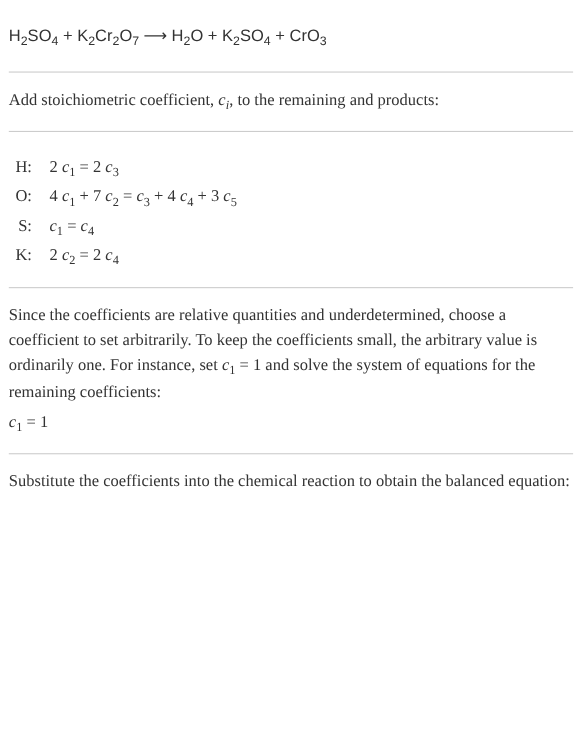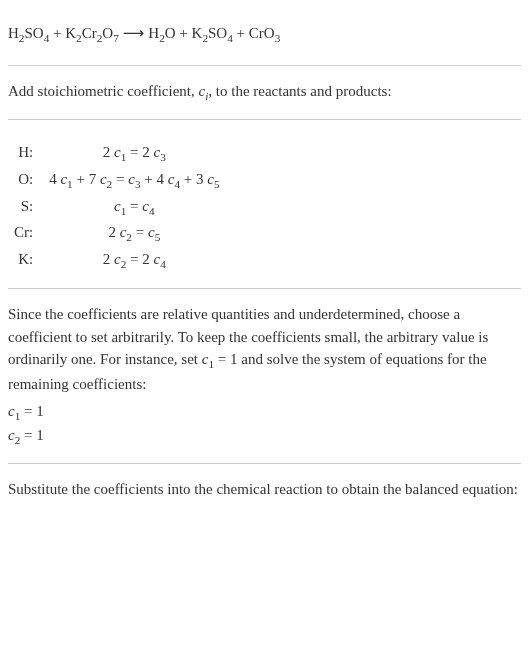--- a/index.html
+++ b/index.html
@@ -18,42 +18,41 @@
     }
     .section {
       padding: 8px 0;
     }
     hr {
       border: none;
       border-top: 1px solid #ccc;
       margin: 6px 0;
     }
     .equation {
-      font-family: Liberation Serif, serif;
+      font-family: Liberation Sans, sans-serif;
       margin: 4px 0;
     }
     sub {
       font-size: 0.75em;
       vertical-align: sub;
     }
     .arrow {
       display: inline-block;
       margin: 0 4px;
     }
     .italic {
       font-style: italic;
     }
     .atom-table {
       margin-top: 6px;
       border-collapse: collapse;
     }
     .atom-table td {
       padding: 1px 6px;
       vertical-align: top;
-      text-align: center;
     }
     .atom-table td:first-child {
       text-align: right;
       padding-right: 10px;
     }
     .coeff-list {
       margin-top: 4px;
     }
     .coeff-list div {
       line-height: 1.5;
@@ -66,21 +65,21 @@
 <div class="section">
   <div class="equation">
     <span>H</span><sub>2</sub><span>SO</span><sub>4</sub><span> + K</span><sub>2</sub><span>Cr</span><sub>2</sub><span>O</span><sub>7</sub><span class="arrow"> ⟶ </span><span>H</span><sub>2</sub><span>O + K</span><sub>2</sub><span>SO</span><sub>4</sub><span> + CrO</span><sub>3</sub>
   </div>
 </div>
 
 <hr>
 
 <div class="section">
   <div>
-    <span>Add stoichiometric coefficient, </span><span class="italic">c</span><sub class="italic">i</sub><span>, to the reactants and products:</span>
+    <span>Add stoichiometric coefficient, </span><span class="italic">c</span><sub class="italic">i</sub><span>, to the remaining and products:</span>
   </div>
 </div>
 
 <hr>
 
 <div class="section">
   <table class="atom-table">
     <tbody>
         <tr>
       <td>H:</td>
@@ -88,40 +87,35 @@
     </tr>
     <tr>
       <td>O:</td>
       <td><span>4 </span><span class="italic">c</span><sub>1</sub><span> + 7 </span><span class="italic">c</span><sub>2</sub><span> = </span><span class="italic">c</span><sub>3</sub><span> + 4 </span><span class="italic">c</span><sub>4</sub><span> + 3 </span><span class="italic">c</span><sub>5</sub></td>
     </tr>
     <tr>
       <td>S:</td>
       <td><span class="italic">c</span><sub>1</sub><span> = </span><span class="italic">c</span><sub>4</sub></td>
     </tr>
     <tr>
-      <td>Cr:</td>
-      <td><span>2 </span><span class="italic">c</span><sub>2</sub><span> = </span><span class="italic">c</span><sub>5</sub></td>
-    </tr>
-    <tr>
       <td>K:</td>
       <td><span>2 </span><span class="italic">c</span><sub>2</sub><span> = 2 </span><span class="italic">c</span><sub>4</sub></td>
     </tr>
   </tbody>
     </table>
 </div>
 
 <hr>
 
 <div class="section">
   <div>
     <span>Since the coefficients are relative quantities and underdetermined, choose a coefficient to set arbitrarily. To keep the coefficients small, the arbitrary value is ordinarily one. For instance, set </span><span class="italic">c</span><sub>1</sub><span> = 1 and solve the system of equations for the remaining coefficients:</span>
   </div>
   <div class="coeff-list">
     <div><span class="italic">c</span><sub>1</sub><span> = 1</span></div>
-    <div><span class="italic">c</span><sub>2</sub><span> = 1</span></div>
   </div>
 </div>
 
 <hr>
 
 <div class="section">
   <div>Substitute the coefficients into the chemical reaction to obtain the balanced equation:</div>
 
 </div>
 

